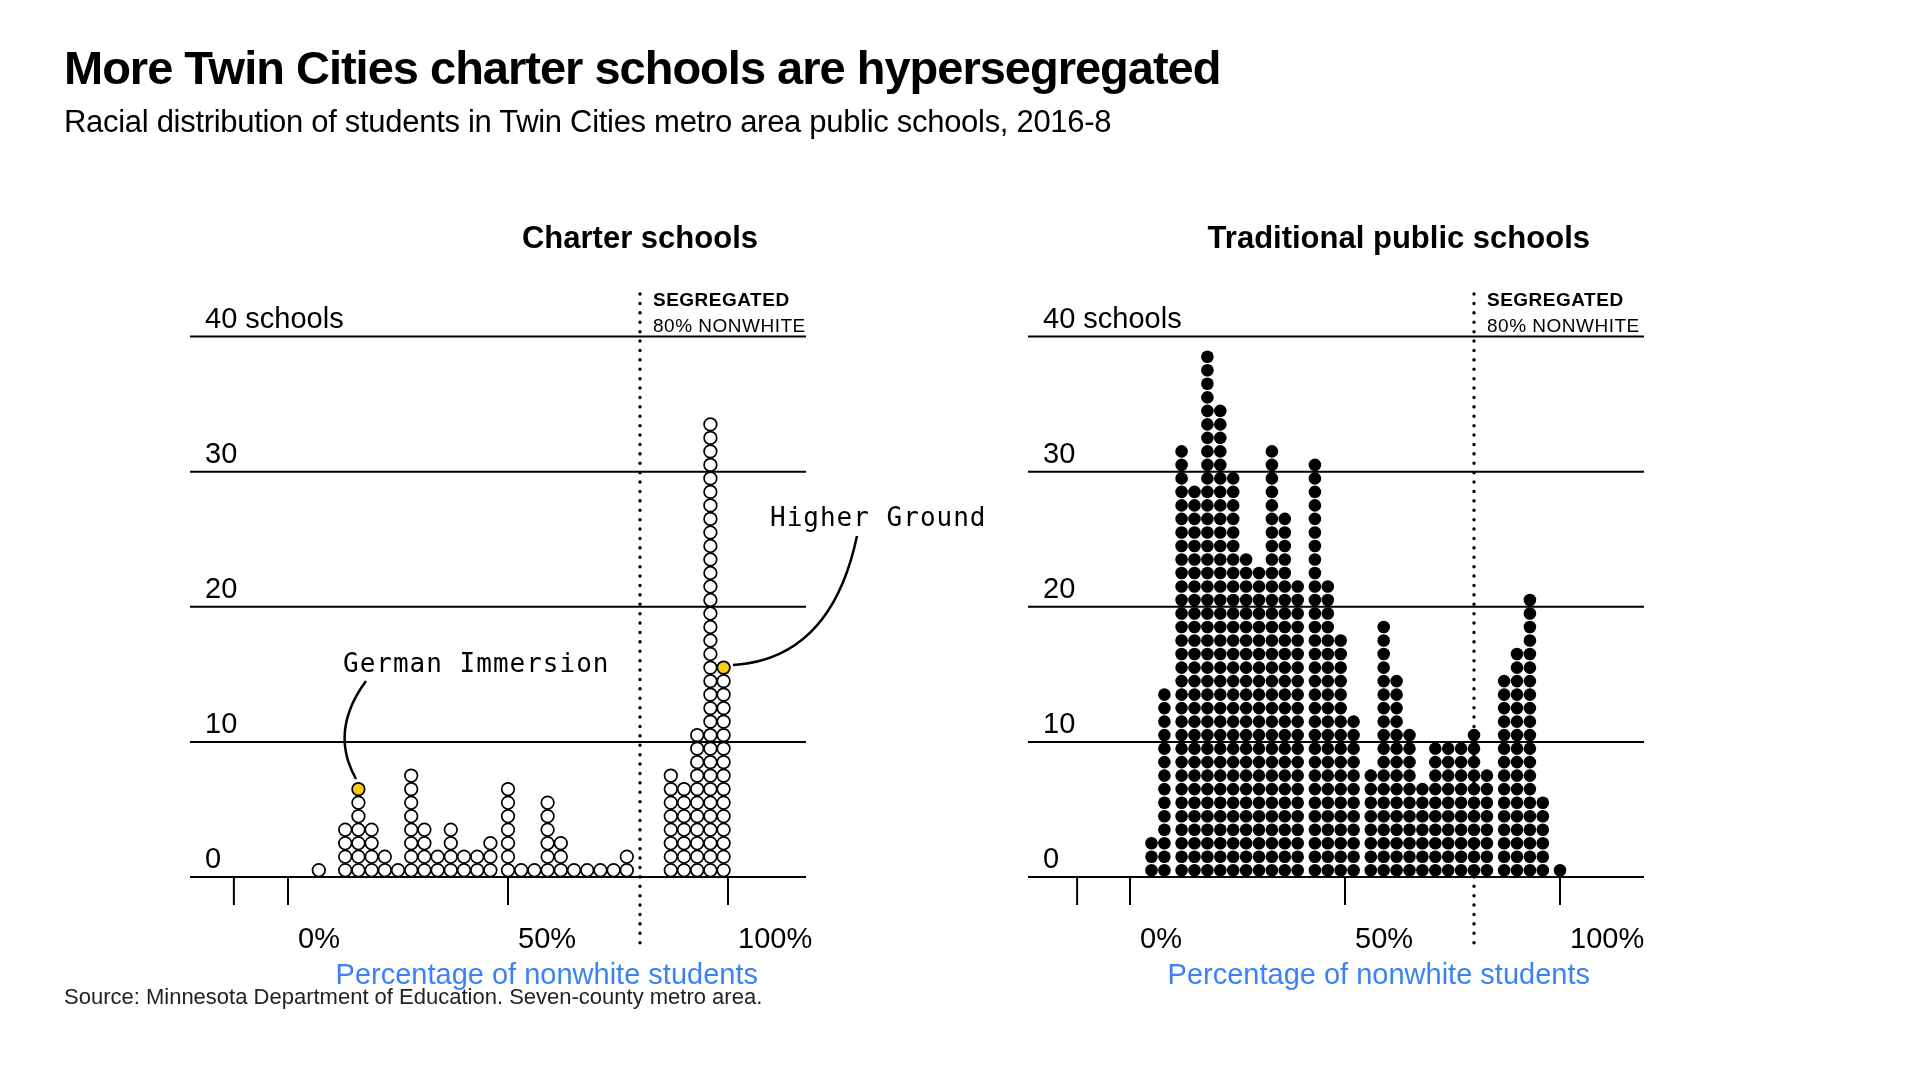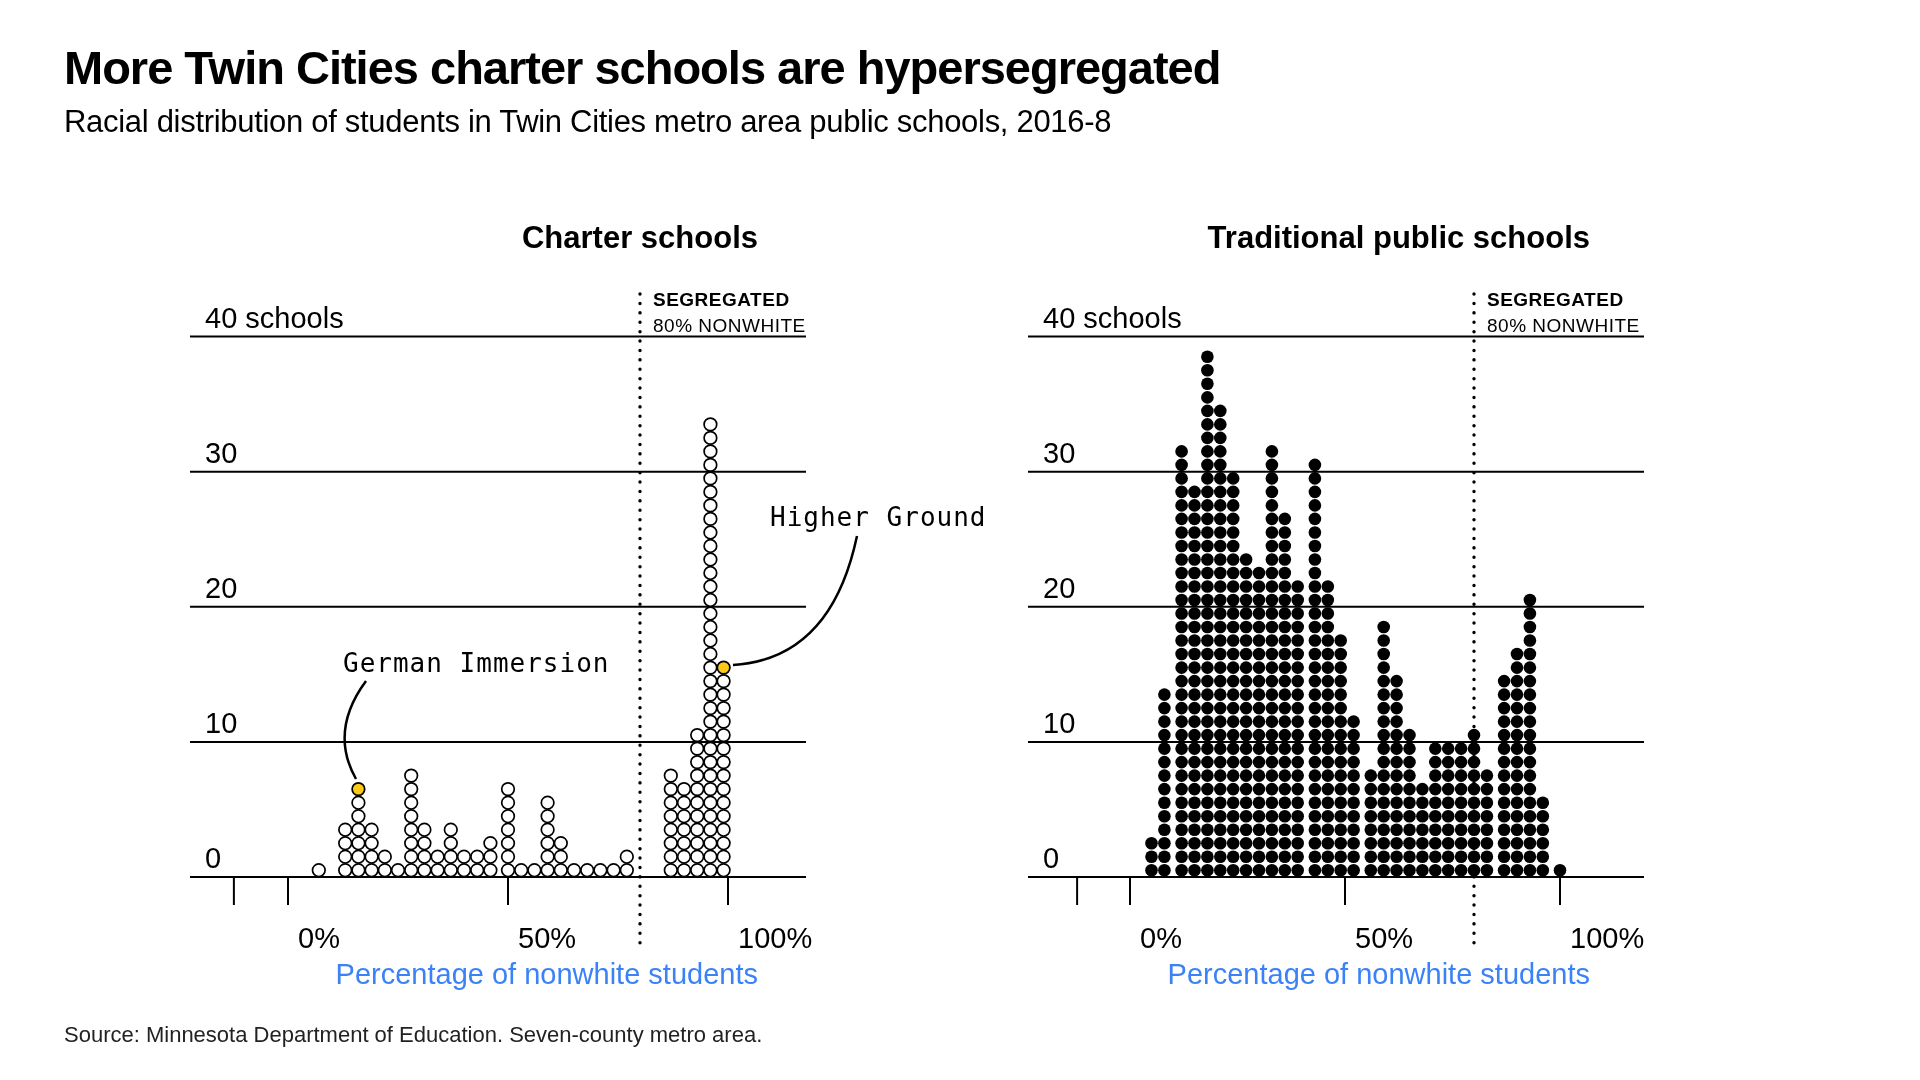--- a/index.html
+++ b/index.html
@@ -7,21 +7,21 @@
        font-family:"Liberation Sans",sans-serif;color:#000;}
   .abs{position:absolute;}
   #main-title{left:64px;top:40px;font-size:47px;font-weight:bold;letter-spacing:-1px;white-space:nowrap;}
   #subtitle{left:64px;top:104px;font-size:31px;font-weight:400;letter-spacing:-0.3px;white-space:nowrap;}
   .chart-title{top:220px;font-size:31px;font-weight:bold;text-align:right;}
   #chart-title-0{left:258px;width:500px;}
   #chart-title-1{left:1100px;width:490px;}
   .x-caption{top:958px;font-size:29px;font-weight:400;text-align:right;color:#3b82f6;}
   #x-caption-0{left:258px;width:500px;}
   #x-caption-1{left:1100px;width:490px;}
-  #source-line{left:64px;top:1022px;font-size:22px;color:#222;}
+  #source-line{left:64px;top:984px;font-size:22px;color:#222;}
   #chart-svg{left:0;top:0;}
   text{font-family:"Liberation Sans",sans-serif;}
   .mono-label{font-family:"DejaVu Sans Mono",monospace;}
 </style>
 </head>
 <body>
 
 <div class="abs" id="main-title">More Twin Cities charter schools are hypersegregated</div>
 <div class="abs" id="subtitle">Racial distribution of students in Twin Cities metro area public schools, 2016-8</div>
 

